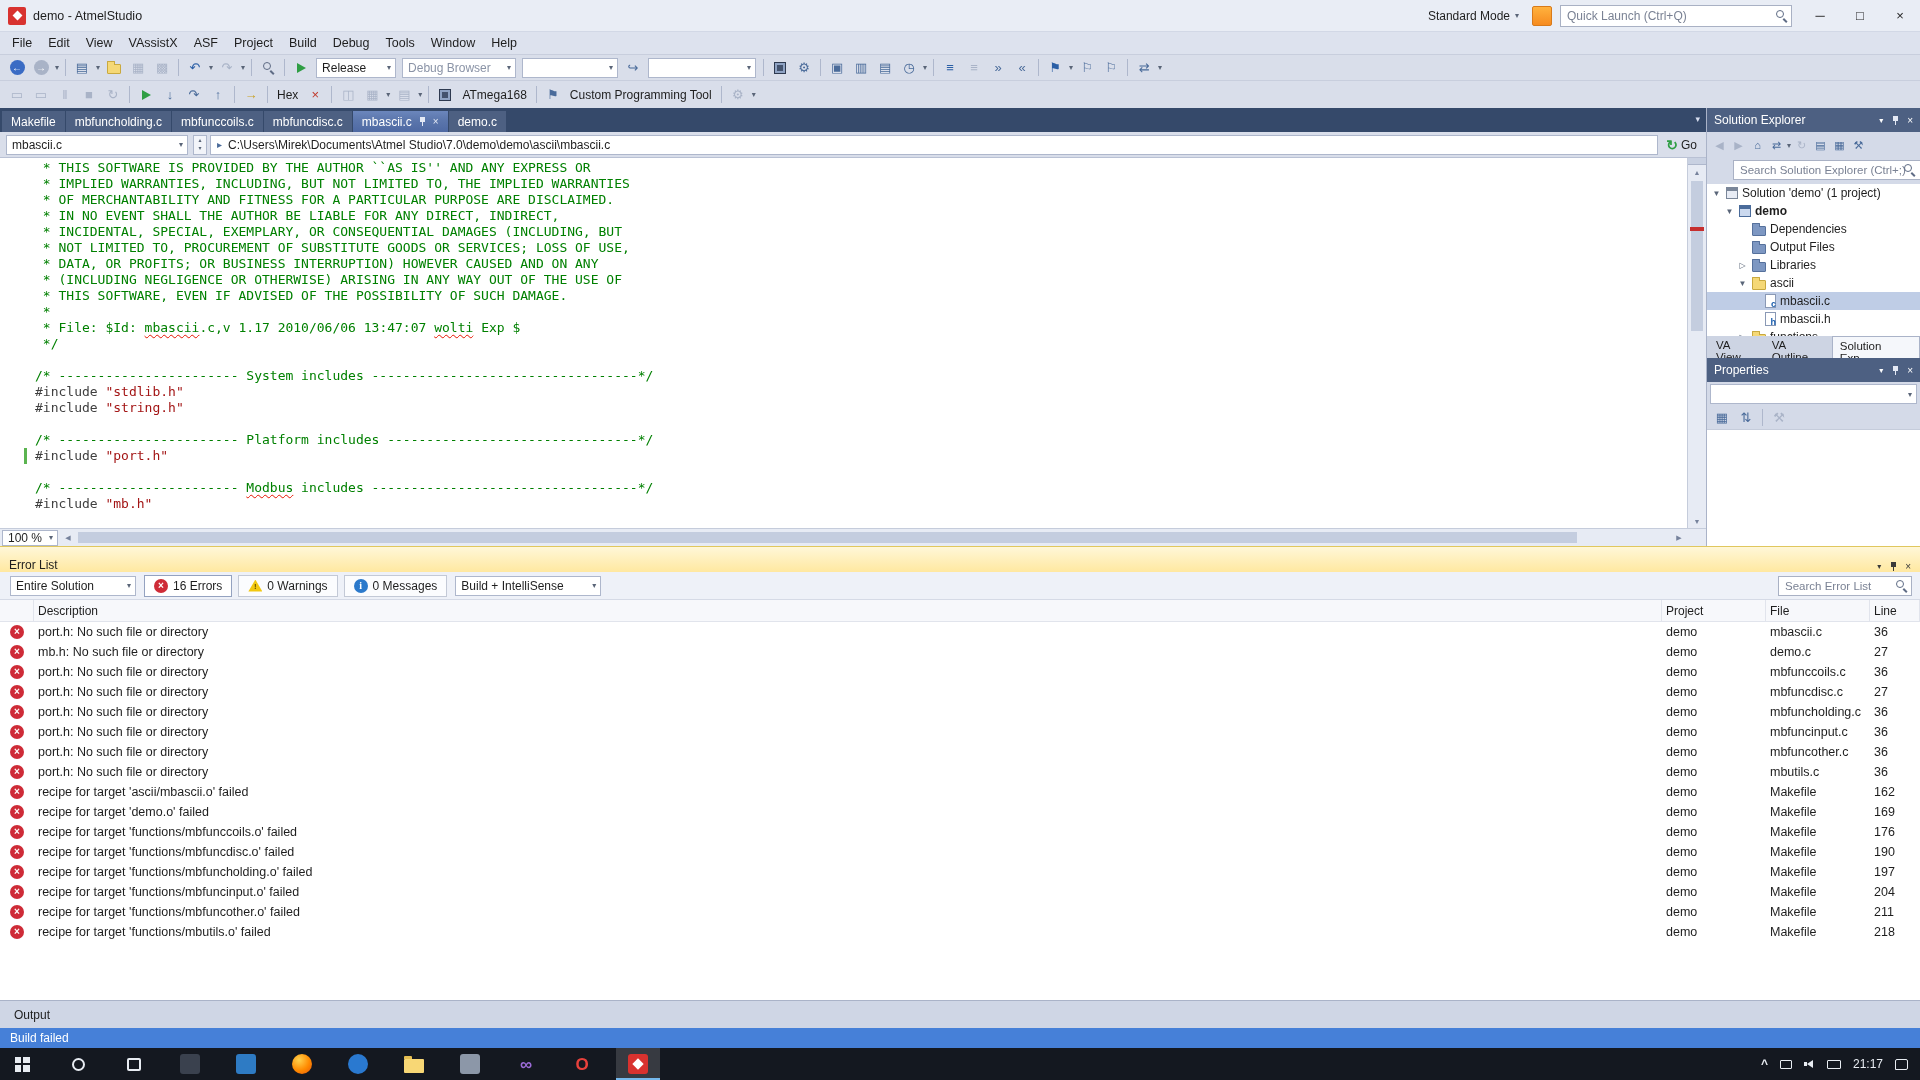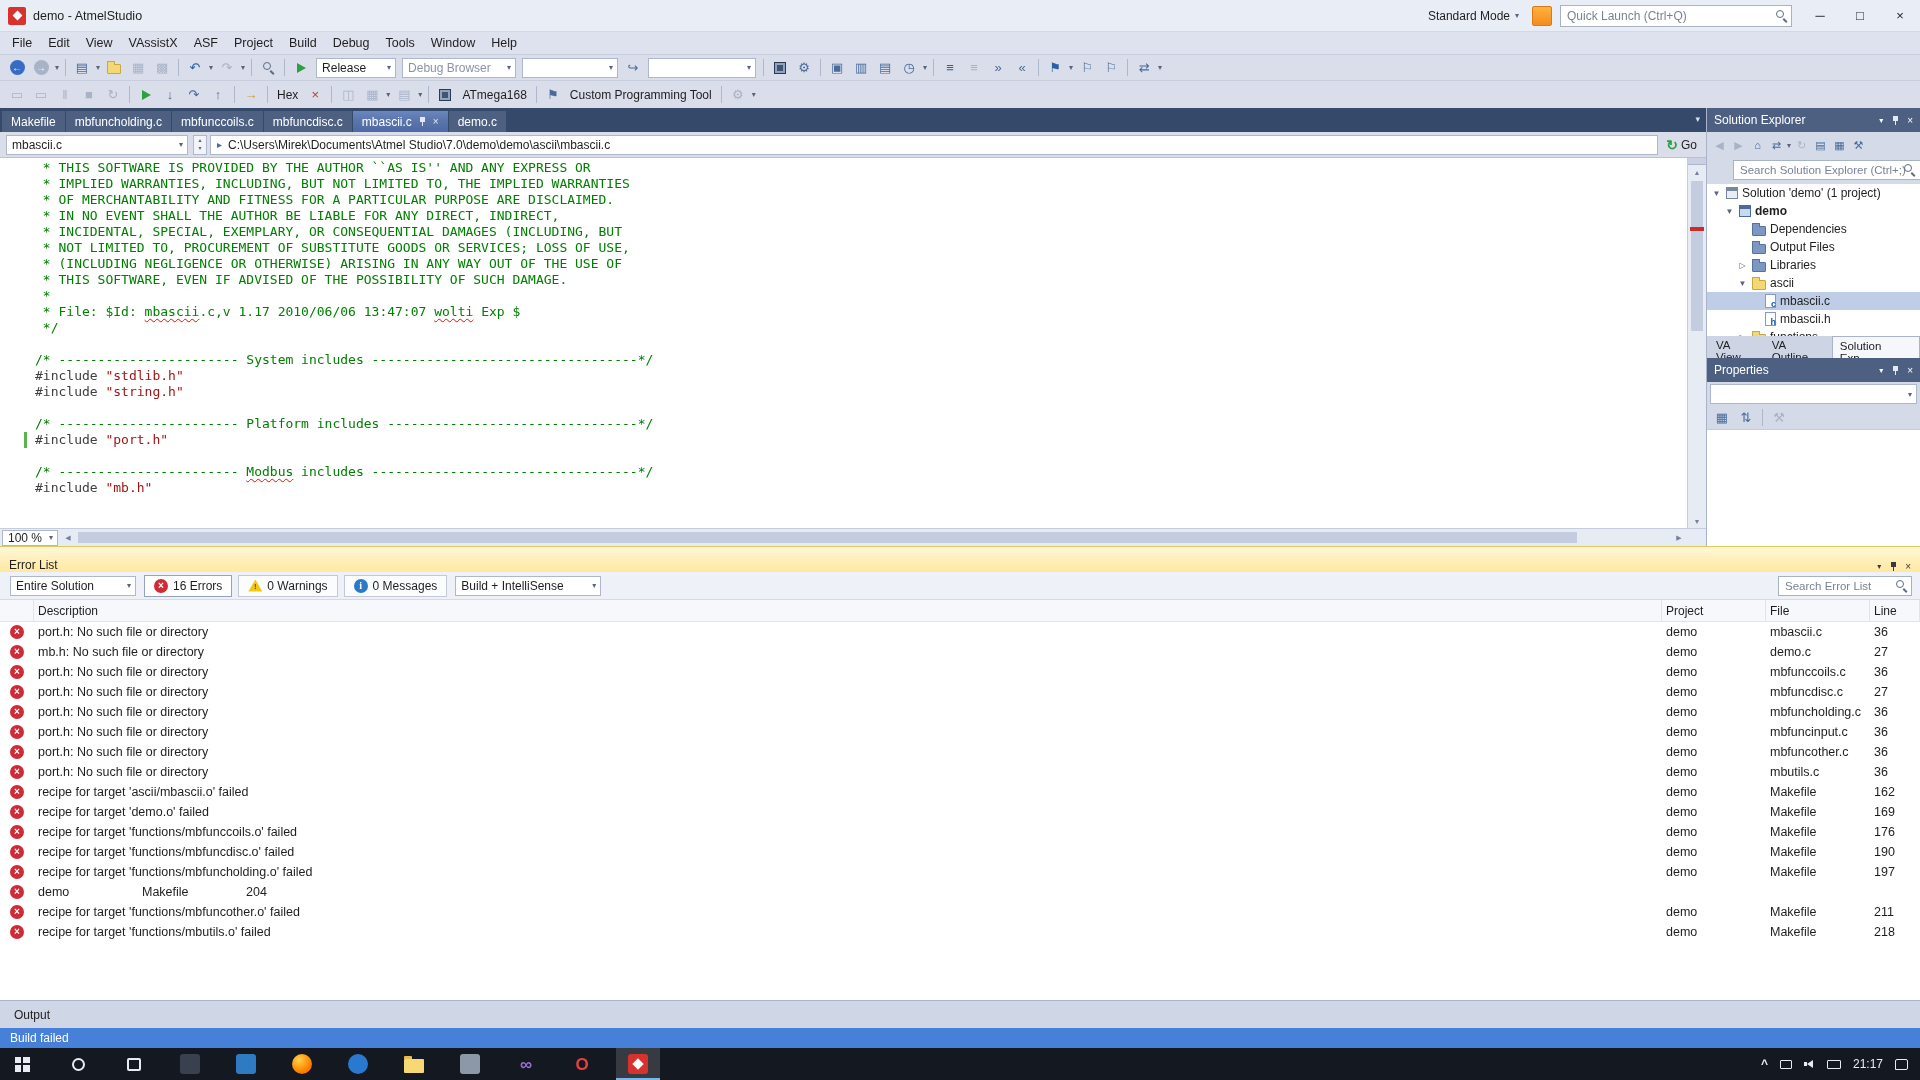--- a/index.html
+++ b/index.html
@@ -389,20 +389,24 @@
             <div class="code-line">
               <span class="chg"></span>
               <span class="ct"><span class="tok-c"> * INCIDENTAL, SPECIAL, EXEMPLARY, OR CONSEQUENTIAL DAMAGES (INCLUDING, BUT</span></span>
             </div>
             <div class="code-line">
               <span class="chg"></span>
               <span class="ct"><span class="tok-c"> * NOT LIMITED TO, PROCUREMENT OF SUBSTITUTE GOODS OR SERVICES; LOSS OF USE,</span></span>
             </div>
             <div class="code-line">
               <span class="chg"></span>
+              <span class="ct"><span class="tok-c"> * DATA, OR PROFITS; OR BUSINESS INTERRUPTION) HOWEVER CAUSED AND ON ANY</span></span>
+            </div>
+            <div class="code-line">
+              <span class="chg"></span>
               <span class="ct"><span class="tok-c"> * (INCLUDING NEGLIGENCE OR OTHERWISE) ARISING IN ANY WAY OUT OF THE USE OF</span></span>
             </div>
             <div class="code-line">
               <span class="chg"></span>
               <span class="ct"><span class="tok-c"> * THIS SOFTWARE, EVEN IF ADVISED OF THE POSSIBILITY OF SUCH DAMAGE.</span></span>
             </div>
             <div class="code-line">
               <span class="chg"></span>
               <span class="ct"><span class="tok-c"> *</span></span>
             </div>
@@ -736,20 +740,21 @@
           </div>
           <div class="c-desc">recipe for target 'functions/mbfuncholding.o' failed</div>
           <div class="c-proj">demo</div>
           <div class="c-file">Makefile</div>
           <div class="c-line">197</div>
         </div>
         <div class="erow">
           <div class="c-icon">
             <span class="i-err">×</span>
           </div>
+          <div class="c-desc">recipe for target 'functions/mbfuncinput.o' failed</div>
           <div class="c-proj">demo</div>
           <div class="c-file">Makefile</div>
           <div class="c-line">204</div>
         </div>
         <div class="erow">
           <div class="c-icon">
             <span class="i-err">×</span>
           </div>
           <div class="c-desc">recipe for target 'functions/mbfuncother.o' failed</div>
           <div class="c-proj">demo</div>

